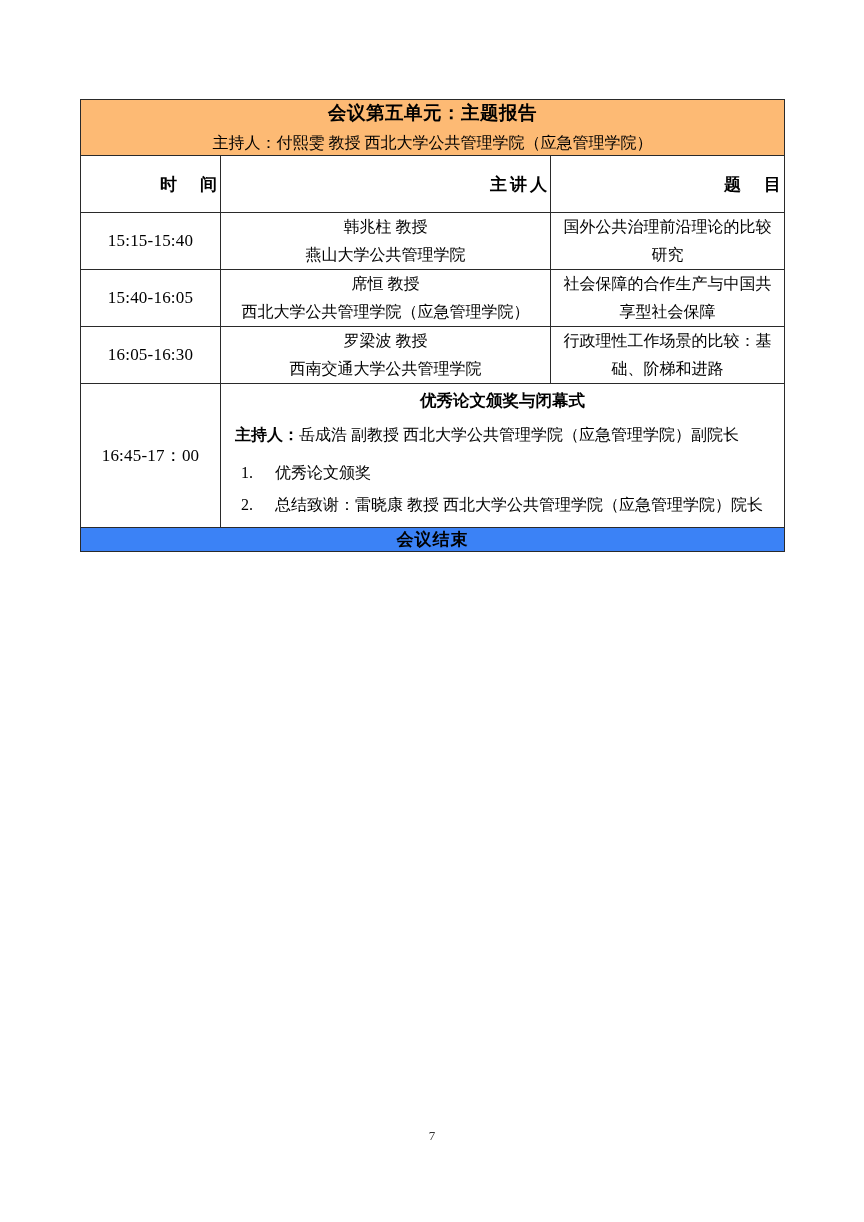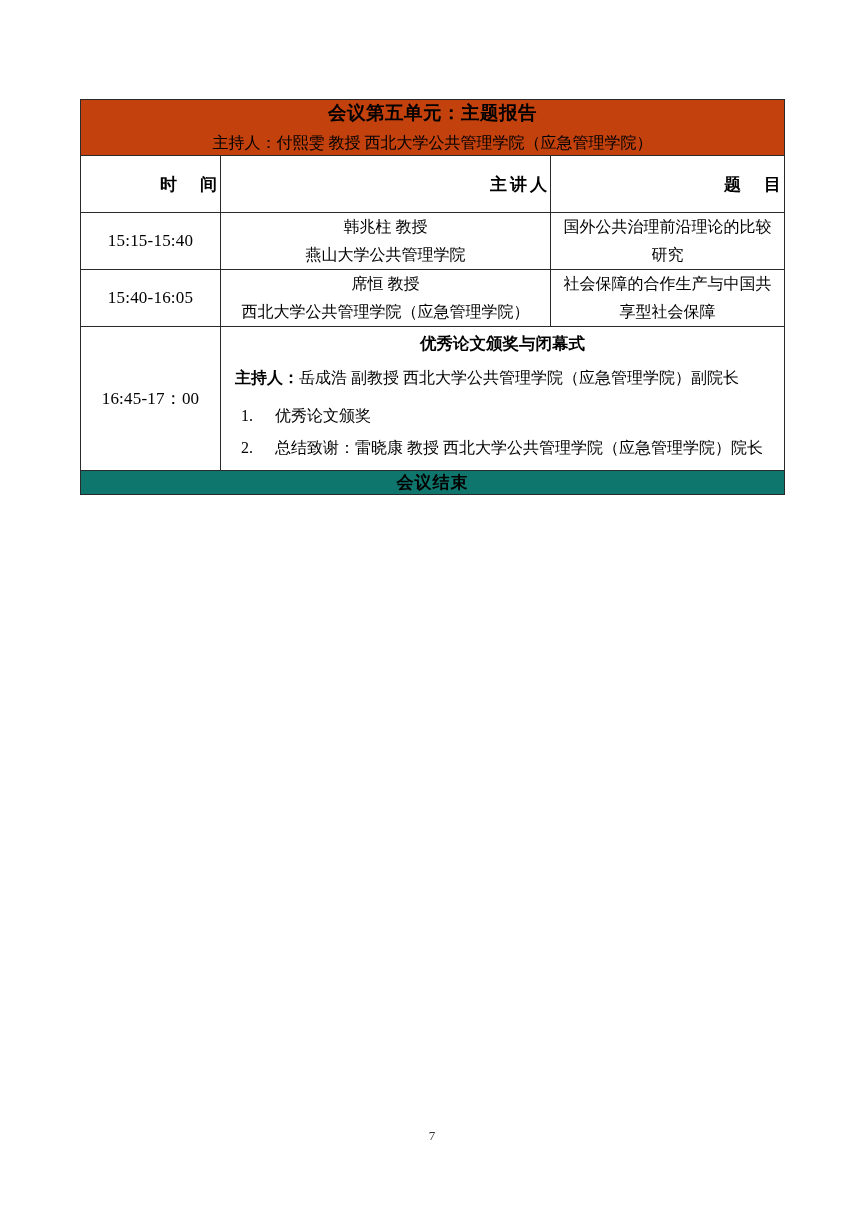--- a/index.html
+++ b/index.html
@@ -28,21 +28,21 @@
     width: 704px;
     border-collapse: collapse;
     table-layout: fixed;
   }
   .agenda-table td {
     border: 1px solid #2a2a2a;
     padding: 0;
     vertical-align: middle;
   }
   .band {
-    background: #c2410c;
+    background: #fdba74;
     text-align: center;
     padding: 12px 10px 14px 10px;
   }
   .band-title {
     font-size: 18.5px;
     font-weight: bold;
     letter-spacing: 0.5px;
     line-height: 1.5;
   }
   .band-sub {
@@ -109,21 +109,21 @@
   .closing-list li {
     padding-left: 14px;
     position: relative;
     line-height: 2.0;
   }
   .closing-list li .num {
     display: inline-block;
     width: 34px;
   }
   .end-band {
-    background: #0f766e;
+    background: #3b82f6;
     text-align: center;
     font-weight: bold;
     font-size: 17px;
     padding: 14px 0 16px 0;
     letter-spacing: 1px;
   }
   .page-number {
     position: absolute;
     left: 0;
     right: 0;
@@ -176,20 +176,31 @@
         <td class="speaker-cell">
           <span class="ln">席恒 教授</span><br>
           <span class="ln">西北大学公共管理学院（应急管理学院）</span>
         </td>
         <td class="topic-cell">
           <span class="ln">社会保障的合作生产与中国共</span>
           <span class="ln">享型社会保障</span>
         </td>
       </tr>
 
+      <tr>
+        <td class="time-cell">16:05-16:30</td>
+        <td class="speaker-cell">
+          <span class="ln">罗梁波 教授</span><br>
+          <span class="ln">西南交通大学公共管理学院</span>
+        </td>
+        <td class="topic-cell">
+          <span class="ln">行政理性工作场景的比较：基</span>
+          <span class="ln">础、阶梯和进路</span>
+        </td>
+      </tr>
 
 
       <tr>
         <td class="time-cell">16:45-17：00</td>
         <td class="closing-cell" colspan="2">
           <div class="closing-title">优秀论文颁奖与闭幕式</div>
           <div class="closing-host">
             <b>主持人：</b><span>岳成浩 副教授 西北大学公共管理学院（应急管理学院）副院长</span>
           </div>
           <ul class="closing-list">

